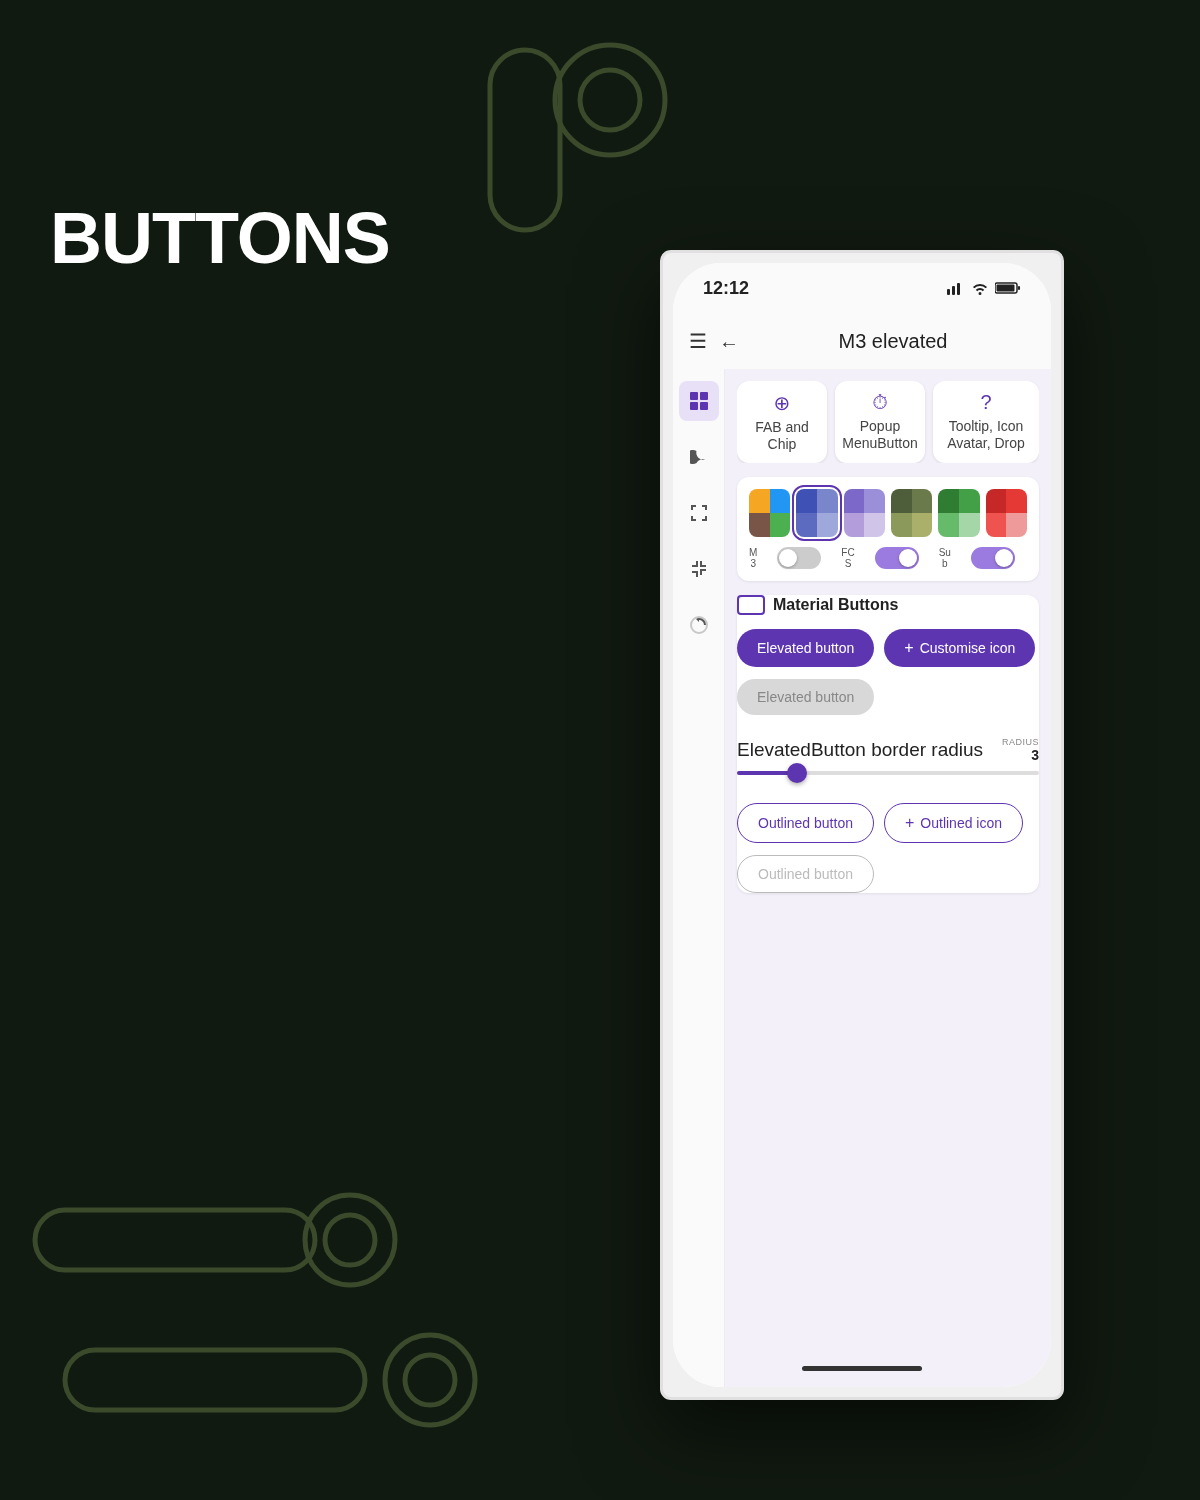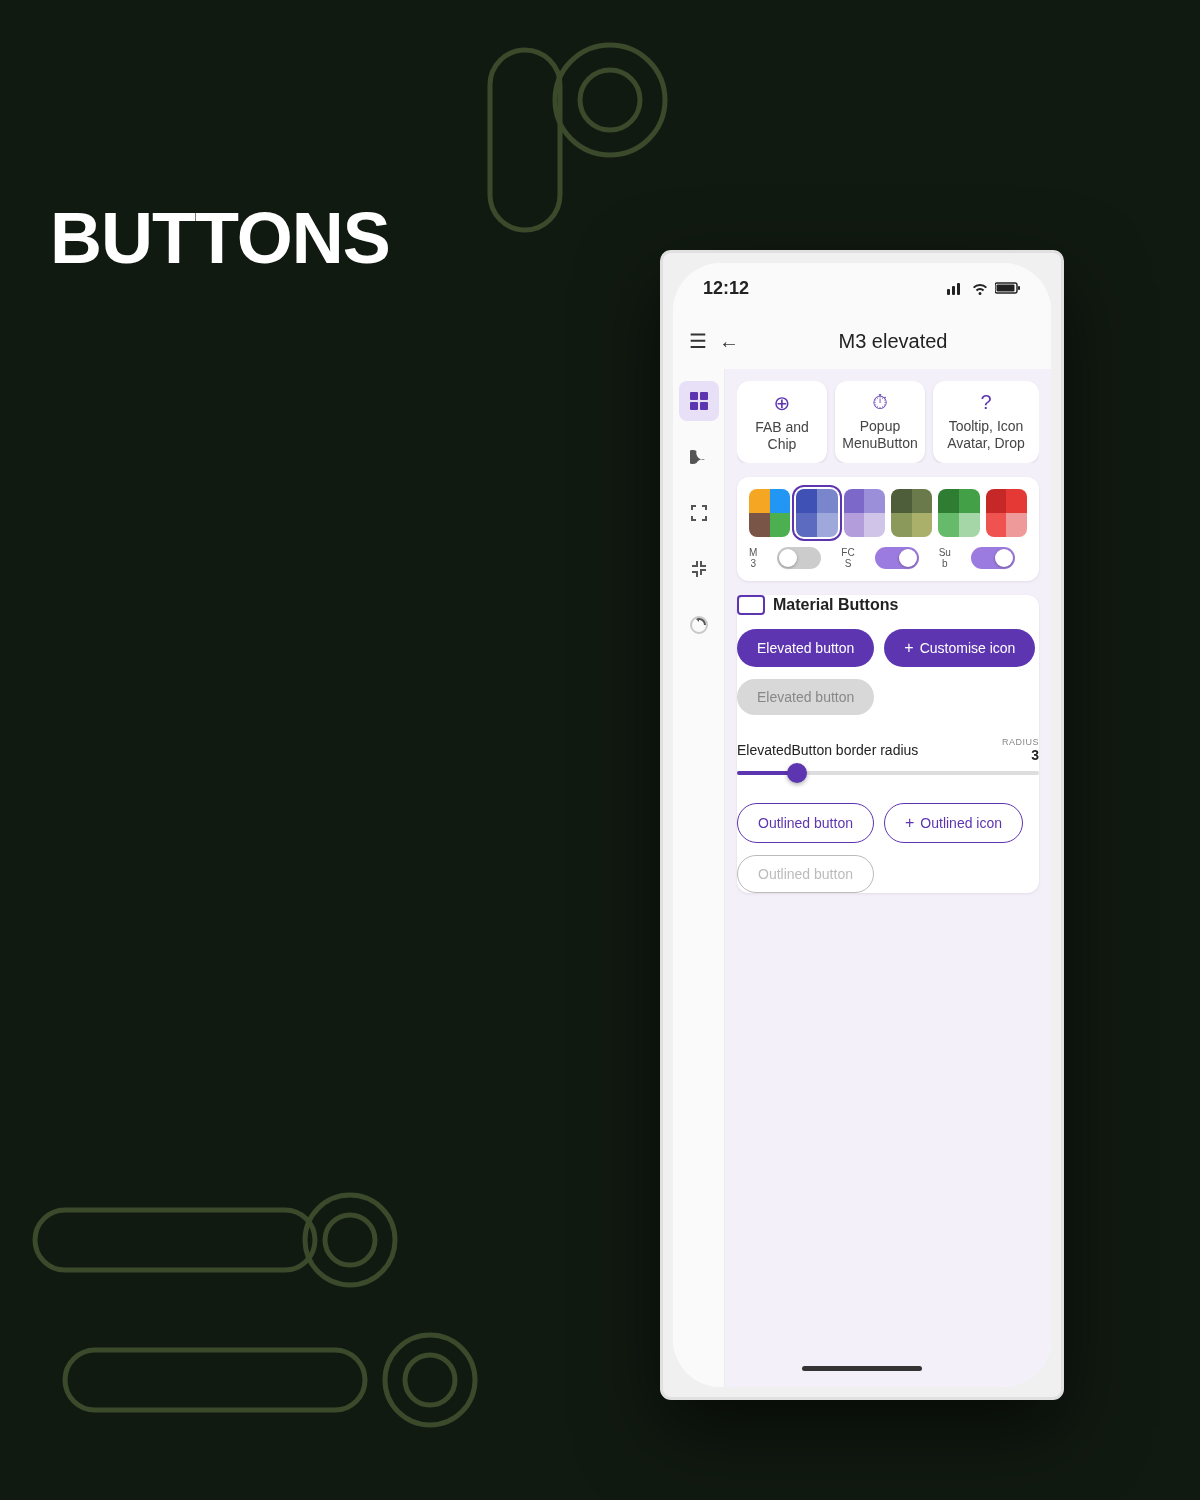--- a/index.html
+++ b/index.html
@@ -419,21 +419,21 @@
     }
 
     .slider-header {
       display: flex;
       align-items: center;
       justify-content: space-between;
       margin-bottom: 8px;
     }
 
     .slider-name {
-      font-size: 14px;
+      font-size: 19px;
       font-weight: 500;
       color: #222;
       text-align: right;
     }
 
     .slider-value-box {
       text-align: right;
     }
 
     .slider-label {

